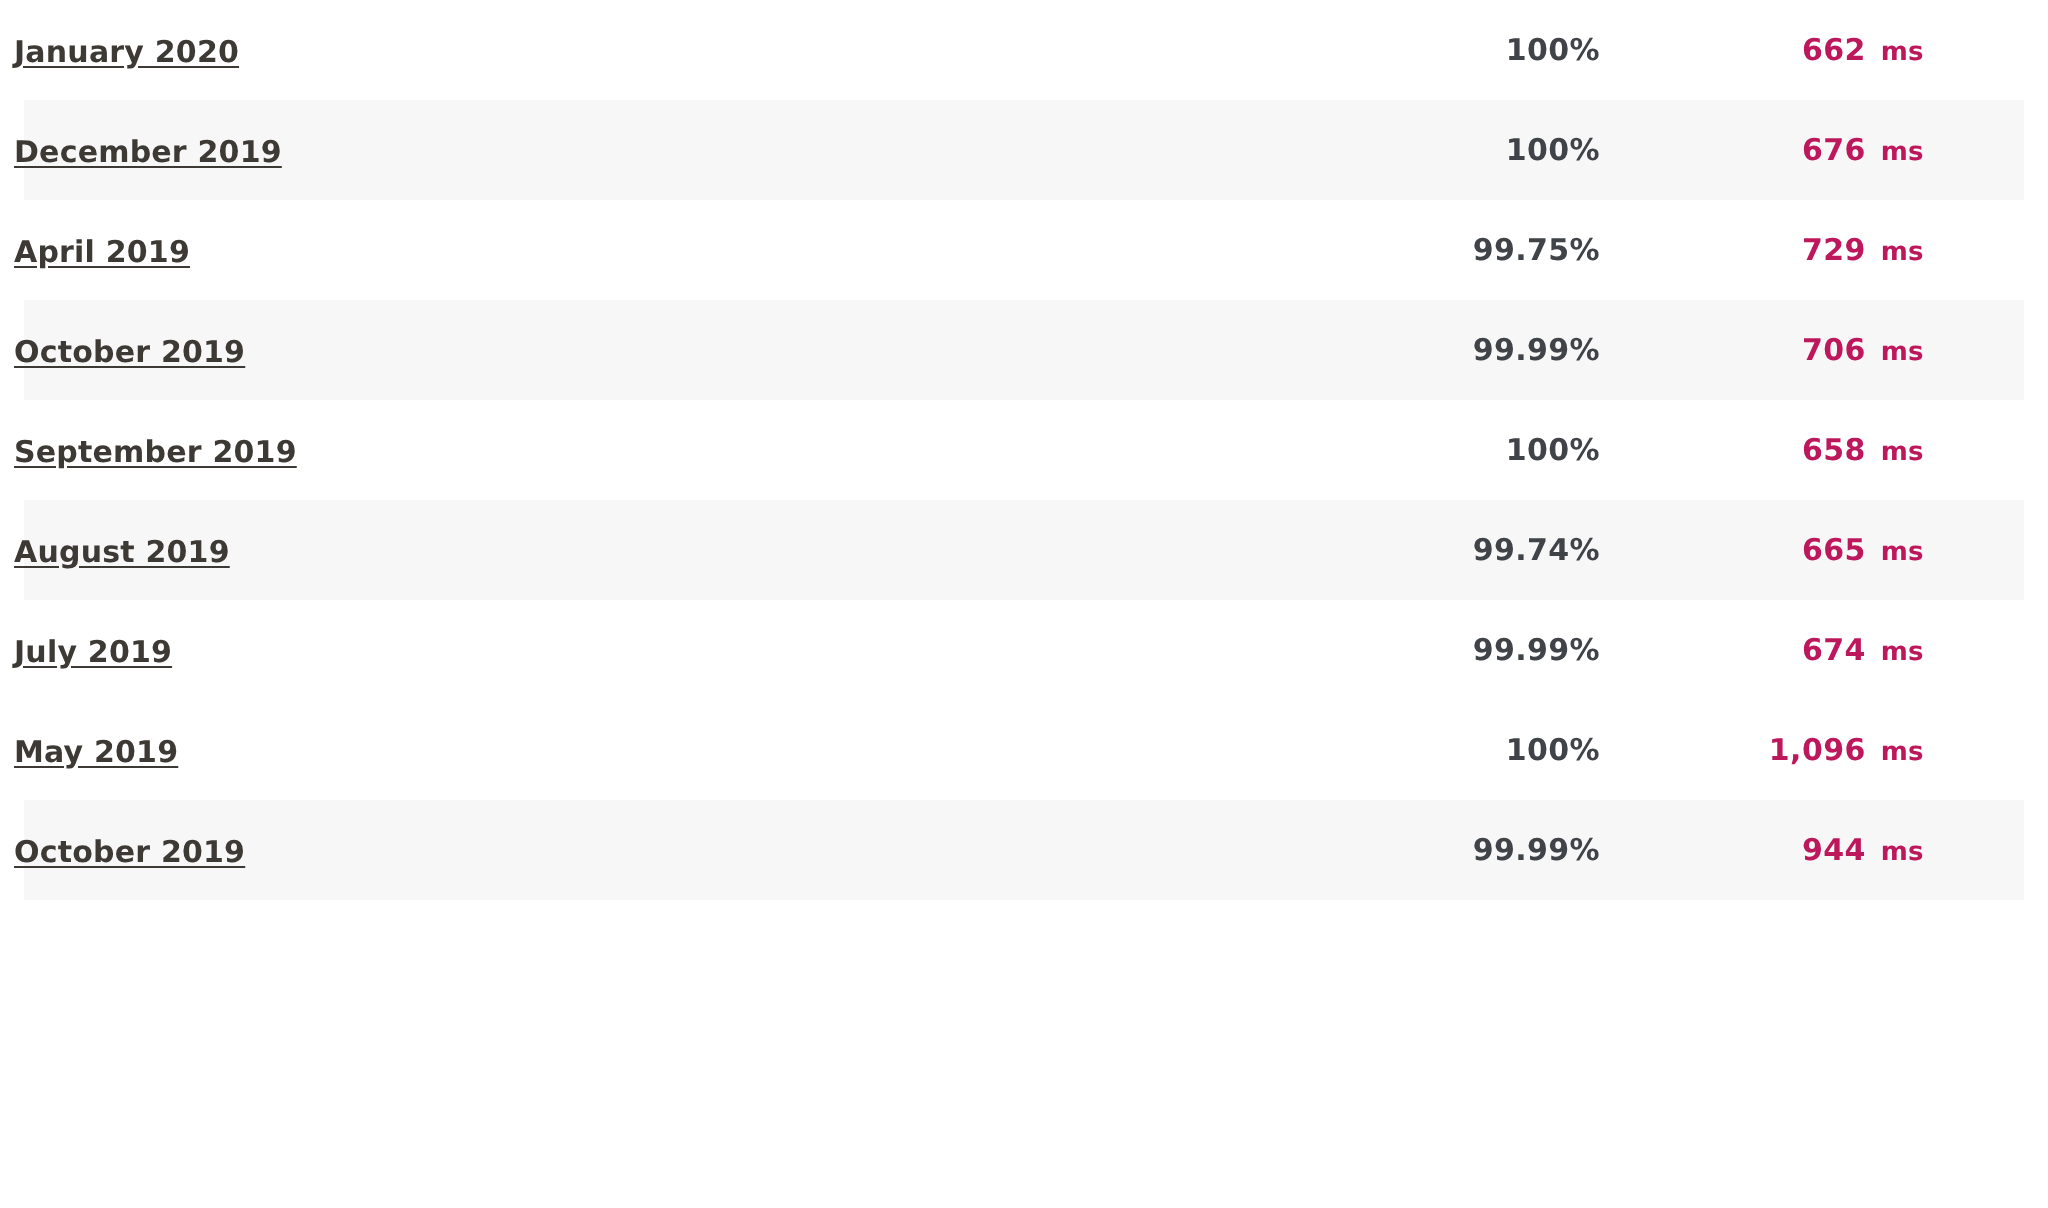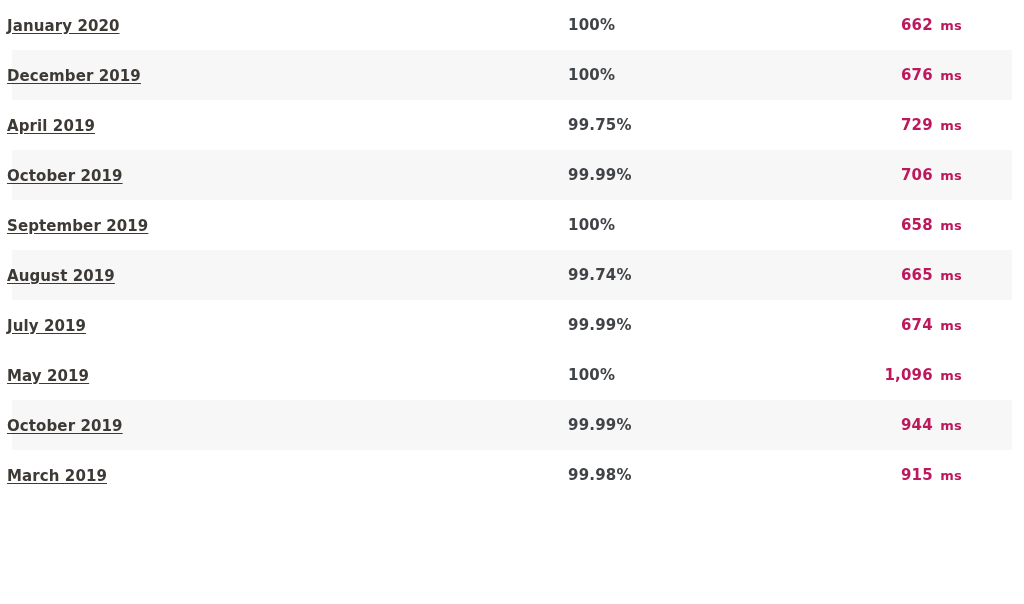--- a/index.html
+++ b/index.html
@@ -63,25 +63,25 @@
     text-decoration: underline;
     text-underline-offset: 2px;
     letter-spacing: 0.1px;
     cursor: pointer;
   }
 
   
   .col-uptime { width: 240px; }
   .uptime-value {
     display: block;
-    margin-left: 8px;
+    margin-left: 20px;
     color: #404347;
     font-size: 15px;
     font-weight: bold;
-    text-align: left;
+    text-align: right;
     letter-spacing: 0.2px;
   }
 
   
   .col-response { width: 224px; }
   .response-value {
     display: block;
     padding-right: 62px;
     color: #be185d;
     font-size: 15px;
@@ -193,25 +193,14 @@
         <td class="col-month"><span class="band"></span><a class="month-link cell-content">October 2019</a></td>
         <td class="col-uptime">
           <span class="band"></span>
           <span class="uptime-value cell-content">99.99%</span>
         </td>
         <td class="col-response">
           <span class="band"></span>
           <span class="response-value cell-content"><span>944</span> <span class="response-unit">ms</span></span>
         </td>
       </tr>
-      <tr class="status-row">
-        <td class="col-month"><span class="band"></span><a class="month-link cell-content">March 2019</a></td>
-        <td class="col-uptime">
-          <span class="band"></span>
-          <span class="uptime-value cell-content">99.98%</span>
-        </td>
-        <td class="col-response">
-          <span class="band"></span>
-          <span class="response-value cell-content"><span>915</span> <span class="response-unit">ms</span></span>
-        </td>
-      </tr>
     </tbody>
 </table>
 
 </body></html>

